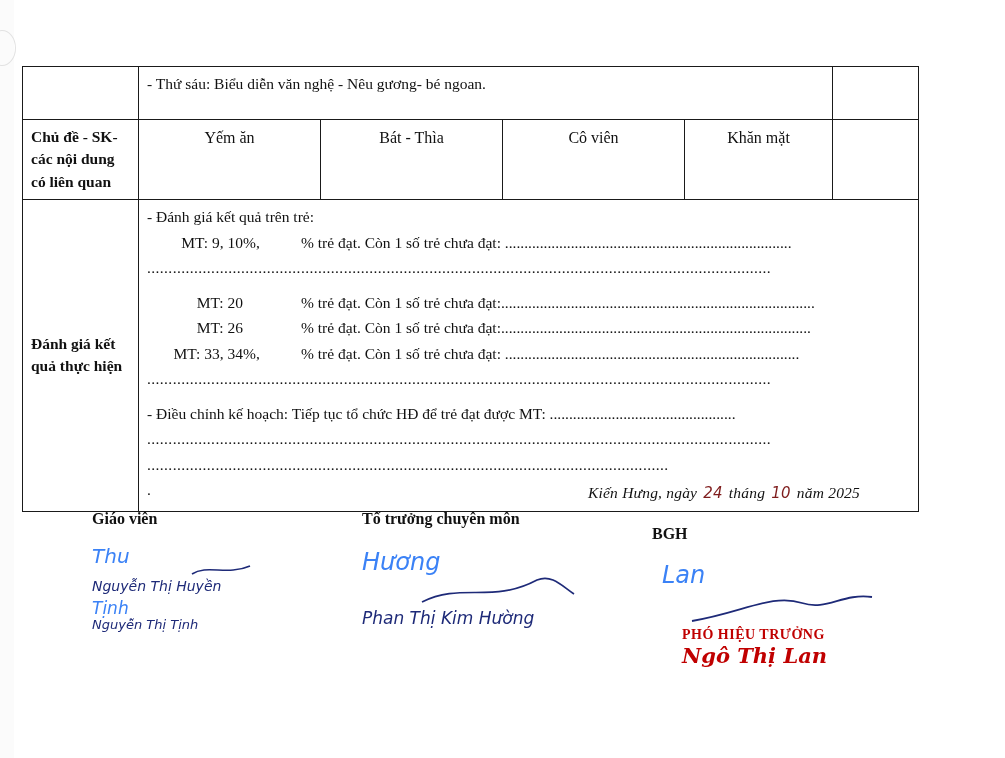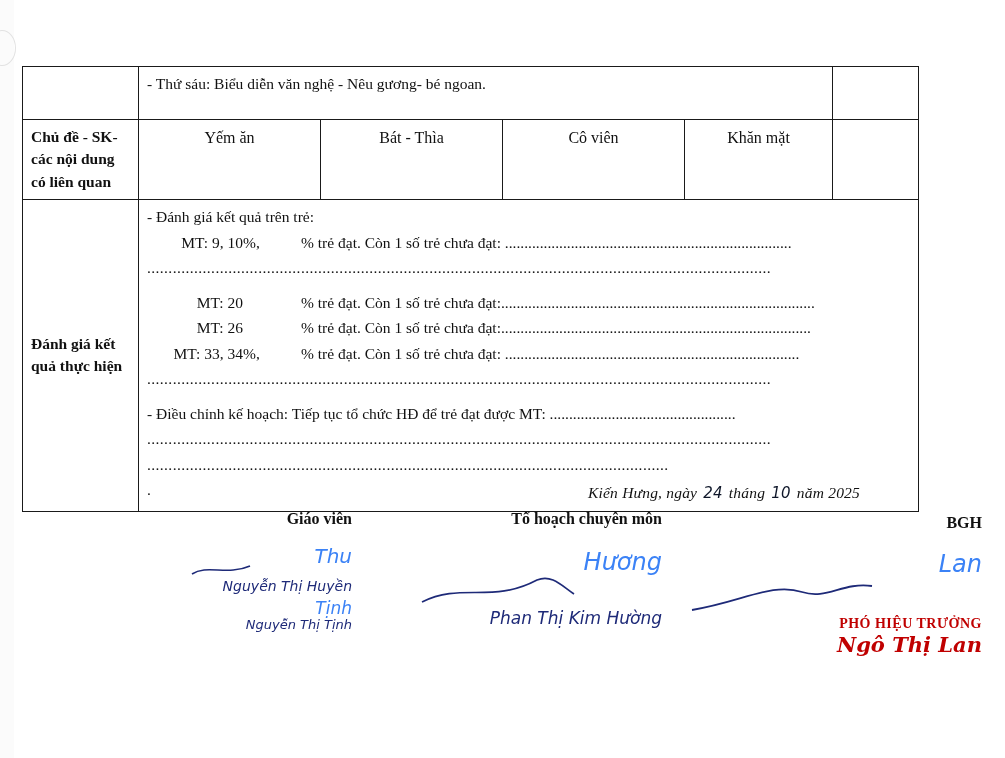--- a/index.html
+++ b/index.html
@@ -107,35 +107,35 @@
     position: absolute;
     left: 588px;
     top: 484px;
     font-style: italic;
     font-size: 15.5px;
     letter-spacing: 0.2px;
   }
   .hw-date {
     font-family: "DejaVu Sans", sans-serif;
     font-style: italic;
-    color: #0f172a;
+    color: #7f1d1d;
     font-size: 15px;
     padding: 0 2px;
   }
 
   .sig-cols {
     position: absolute;
     left: 22px;
     top: 510px;
     width: 960px;
     height: 200px;
   }
   .sig-col {
     position: absolute;
-    text-align: right;
+    text-align: left;
   }
   .sig-title {
     font-weight: bold;
     font-size: 16px;
   }
   .sig-name {
     font-family: "DejaVu Sans", sans-serif;
     font-style: italic;
     color: #1e2a78;
     font-size: 14px;
@@ -252,30 +252,30 @@
       <svg class="ink" width="260" height="16" viewBox="0 0 260 16">
         <path d="M100 12 C115 2, 135 14, 158 4" stroke="#1e2a78" stroke-width="1.6" fill="none"></path>
       </svg>
       <div class="sig-name">Nguyễn Thị Huyền</div>
       <div style="height:6px"></div>
       <div class="sig-scribble" style="font-size:17px;">Tịnh</div>
       <div class="sig-name small">Nguyễn Thị Tịnh</div>
     </div>
 
     <div class="sig-col" style="left:340px; top:0; width:300px;">
-      <div class="sig-title">Tổ hoạch chuyên môn</div>
+      <div class="sig-title">Tổ trưởng chuyên môn</div>
       <div style="height:22px"></div>
       <div class="sig-scribble" style="font-size:24px;">Hương</div>
       <svg class="ink" width="300" height="34" viewBox="0 0 300 34">
         <path d="M60 28 C100 8, 130 30, 175 6 C190 0, 200 12, 212 20" stroke="#1e2a78" stroke-width="1.7" fill="none"></path>
       </svg>
       <div class="sig-name" style="font-size:17px;">Phan Thị Kim Hường</div>
     </div>
 
-    <div class="sig-col" style="left:660px; top:4px; width:300px;">
+    <div class="sig-col" style="left:660px; top:15px; width:300px;">
       <div class="sig-title" style="margin-left:-30px;">BGH</div>
       <div style="height:20px"></div>
       <div class="sig-scribble" style="font-size:24px; margin-left:-20px;">Lan</div>
       <svg class="ink" width="300" height="40" viewBox="0 0 300 40">
         <path d="M10 34 C60 26, 90 6, 120 16 C145 24, 160 6, 190 10" stroke="#1e2a78" stroke-width="1.8" fill="none"></path>
       </svg>
       <div class="bgh-role">PHÓ HIỆU TRƯỞNG</div>
       <div class="bgh-name">Ngô Thị Lan</div>
     </div>
 

